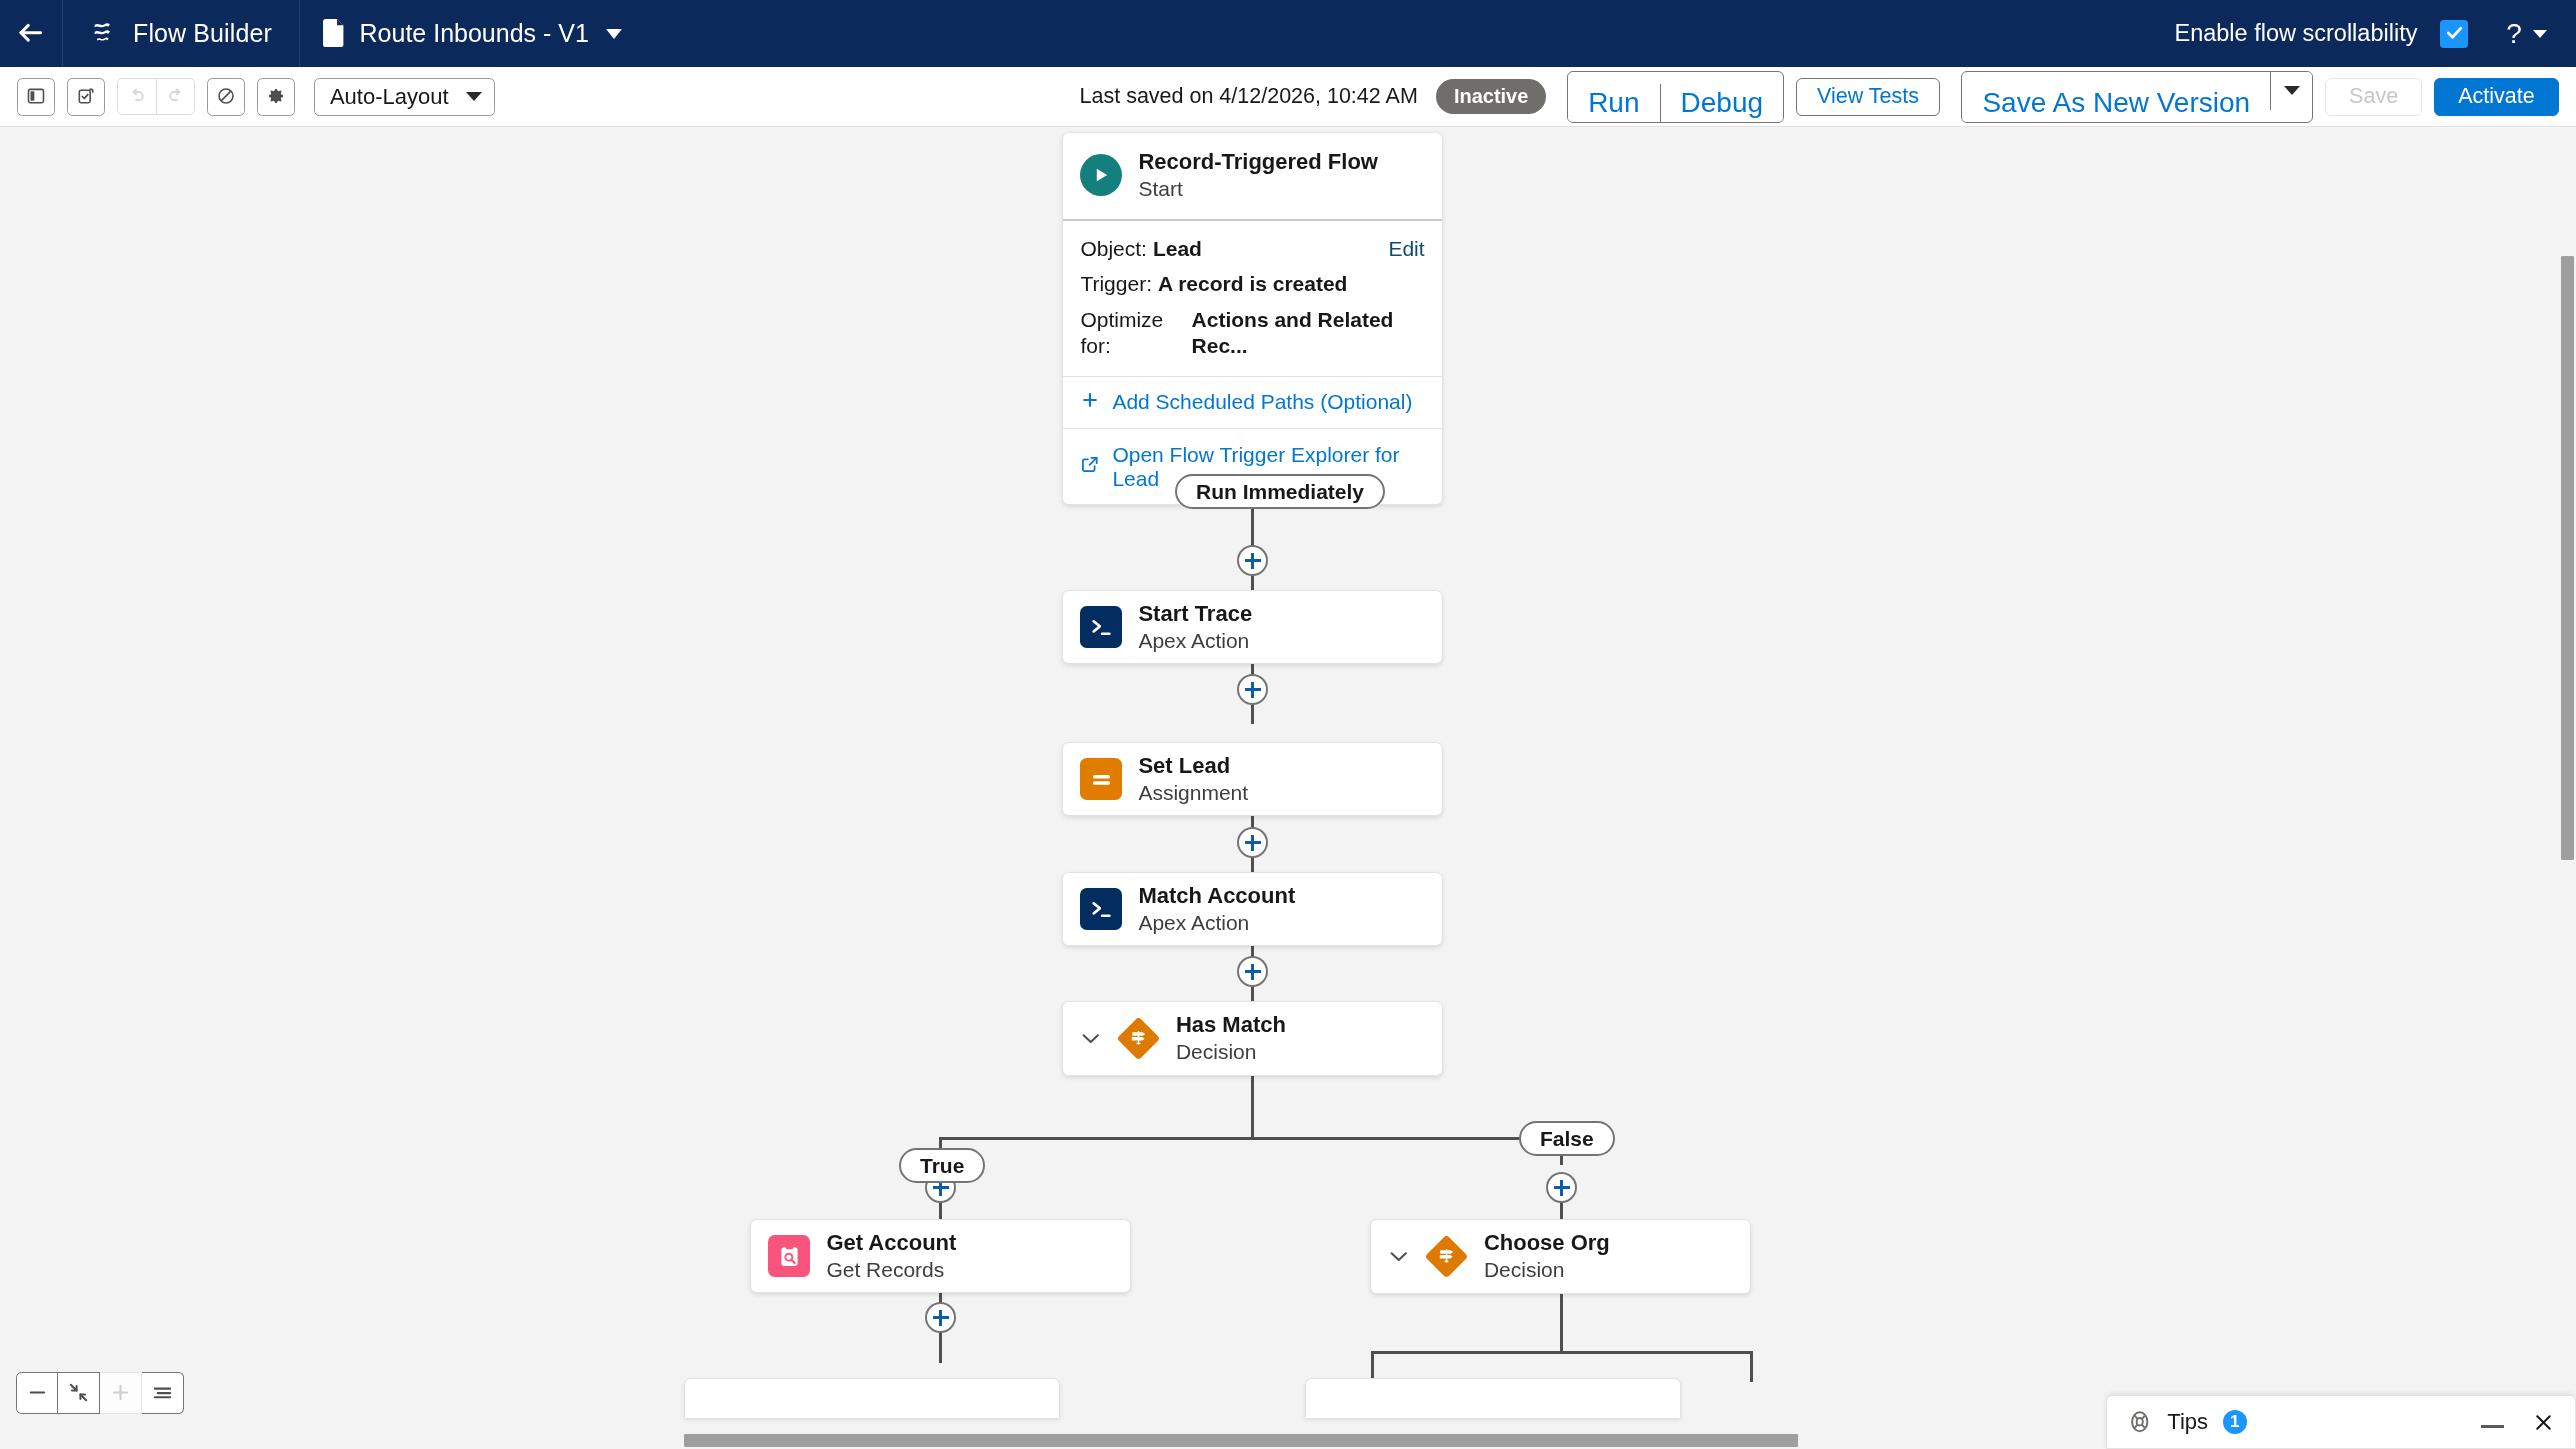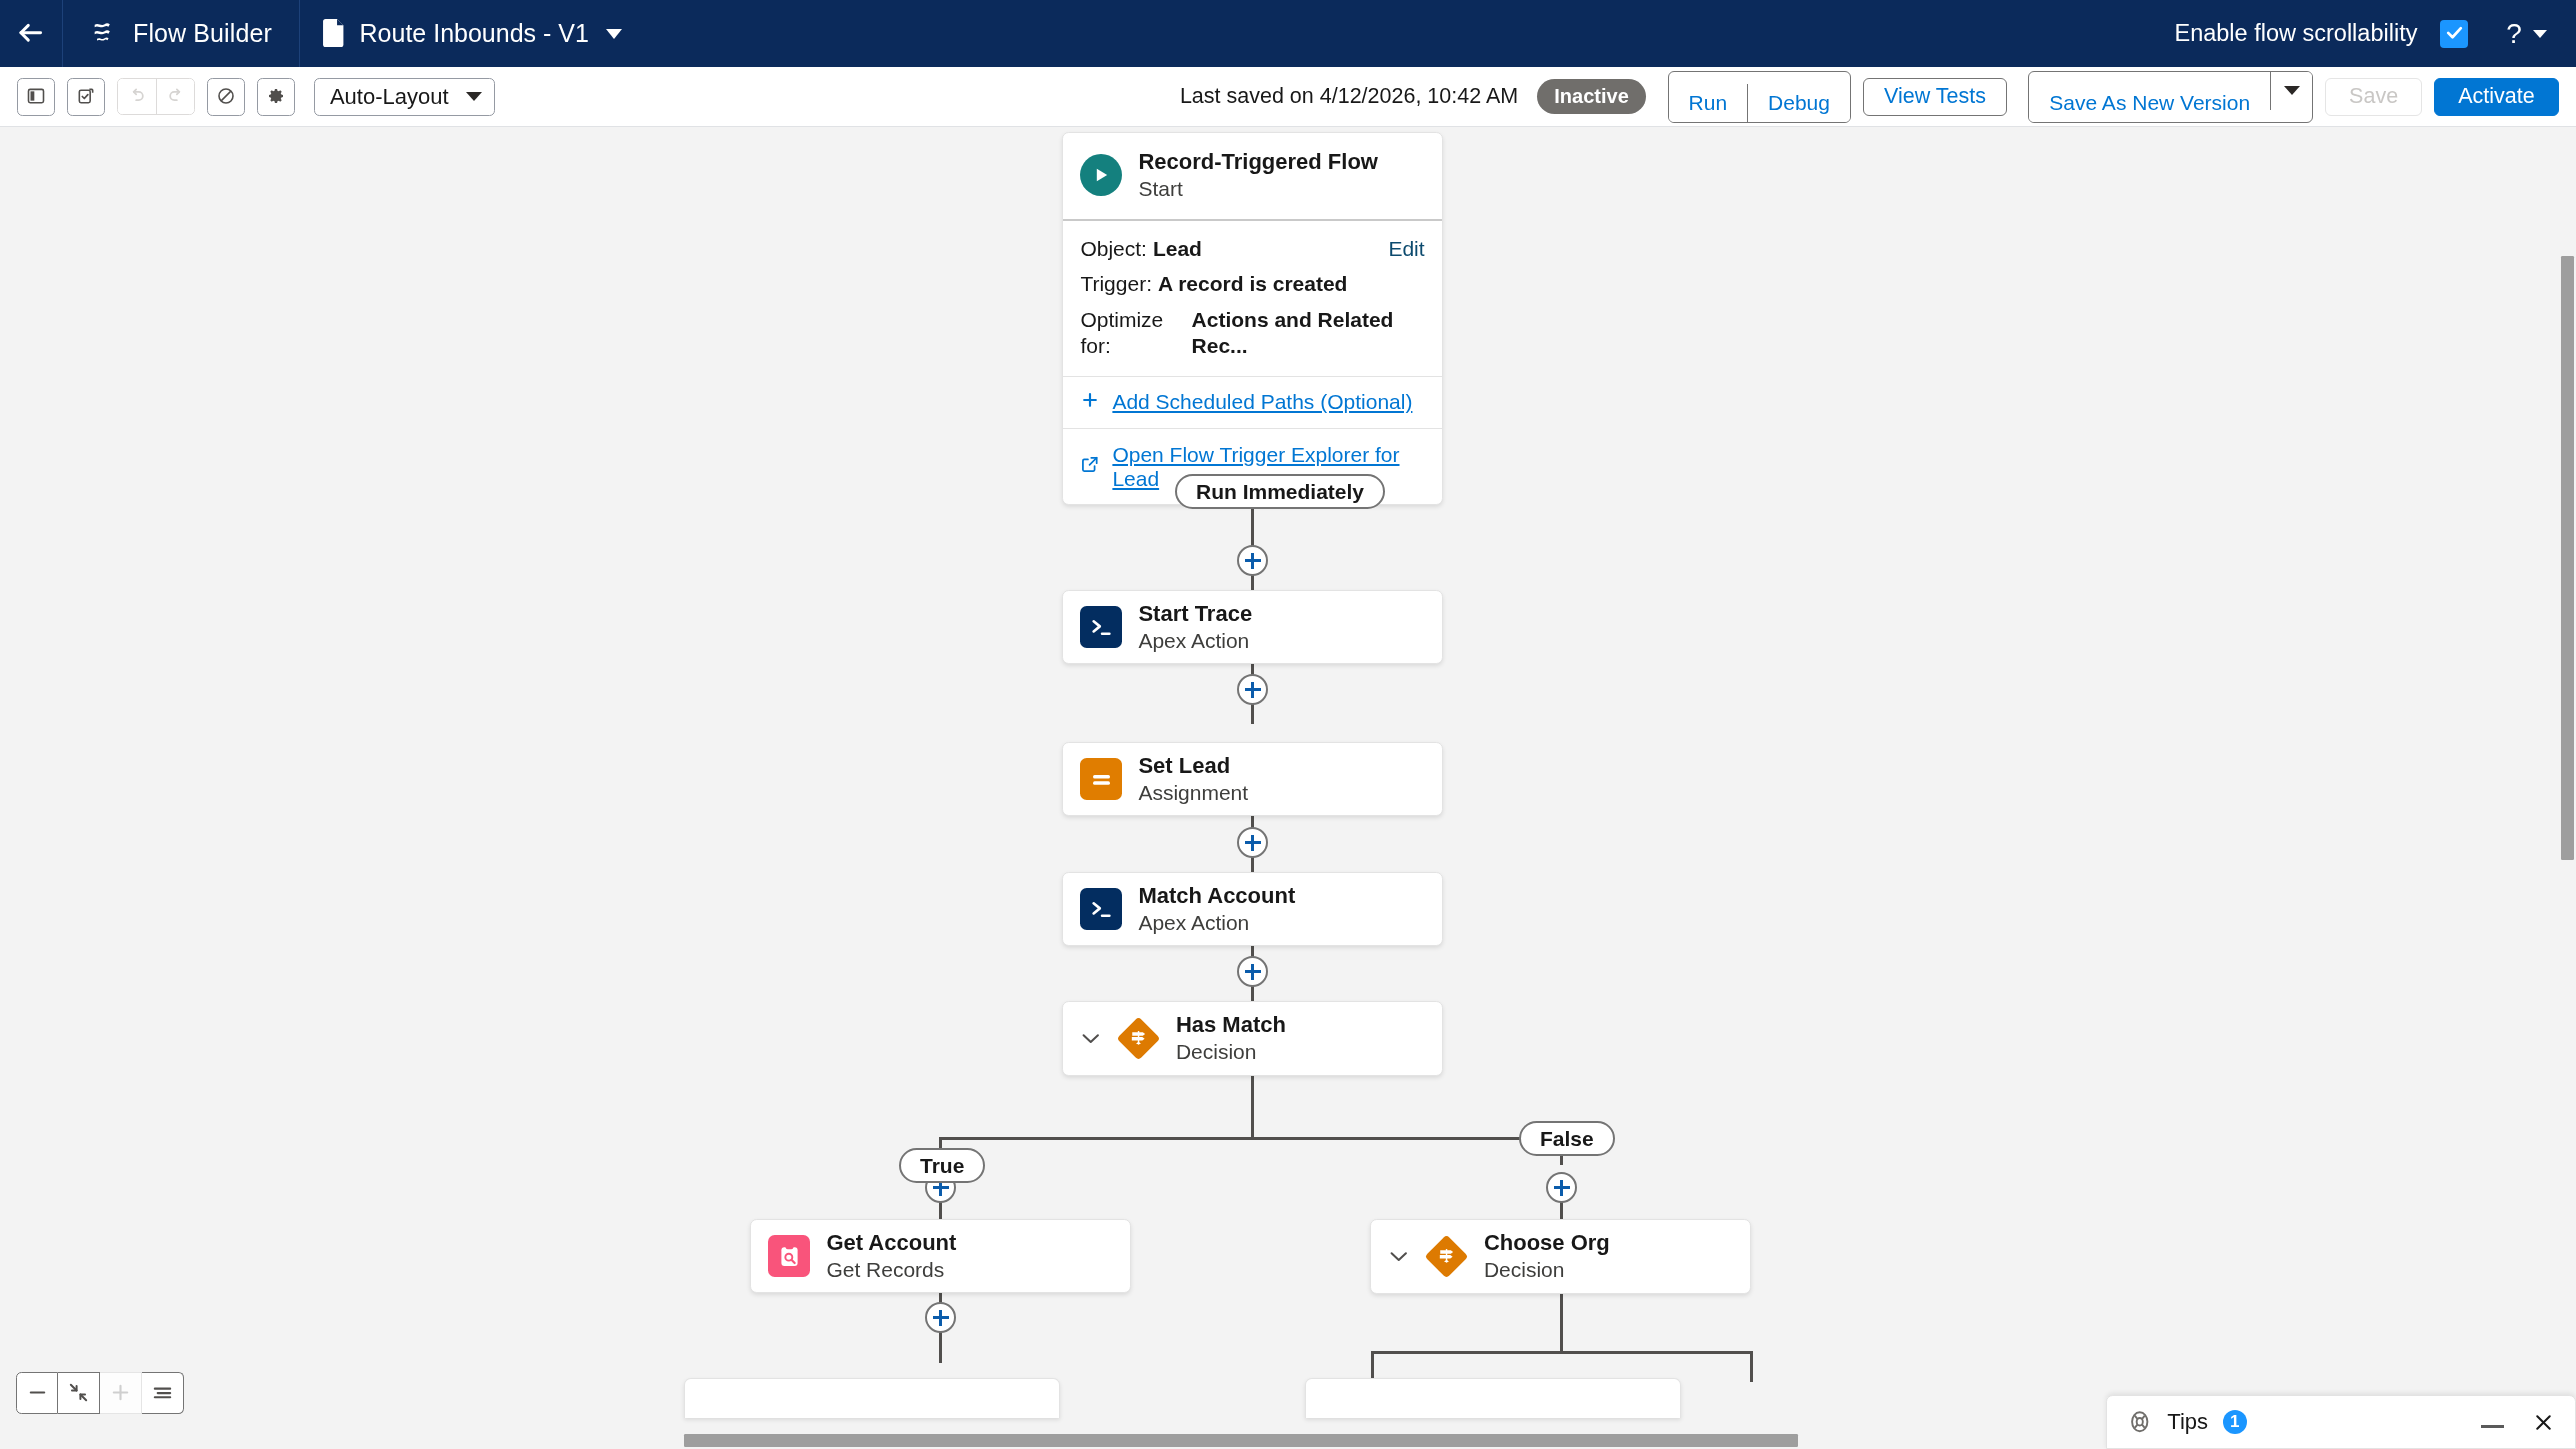--- a/index.html
+++ b/index.html
@@ -122,21 +122,21 @@
     font-size: 20px; font-weight: bold;
     border-radius: 20px; padding: 6px 17.4px;
     margin-left: 6.7px;
   }
   .tb-split {
     display: flex; border: 1.3px solid #747474; border-radius: 6px;
     overflow: hidden; margin-left: 9.4px;
   }
   .tb-split-btn {
     height: 38px; background: #ffffff; border: none;
-    padding: 0 20px; font-size: 21px; color: #0176d3;
+    padding: 0 20px; font-size: 28px; color: #0176d3;
     display: flex; align-items: center; cursor: pointer;
     font-family: "Liberation Sans", sans-serif; white-space: nowrap; margin-top: 12px;
   }
   .tb-split-btn + .tb-split-btn { border-left: 1.3px solid #747474; }
   .tb-single {
     height: 38px; background: #ffffff;
     border: 1.3px solid #747474; border-radius: 6px;
     padding: 0 20px; font-size: 21.5px; color: #0176d3;
     display: flex; align-items: center; cursor: pointer;
     font-family: "Liberation Sans", sans-serif; white-space: nowrap;
@@ -275,21 +275,21 @@
   .start-line:last-child { margin-bottom: 2.7px; }
   .start-line .lbl { margin-right: 6px; }
   .start-line .val { font-weight: bold; }
   .start-edit {
     margin-left: auto; color: #0c4a6e; font-size: 21px;
     cursor: pointer;
   }
   .start-action {
     display: flex; align-items: center; gap: 12px;
     padding: 13.4px 17.4px; border-top: 1.3px solid #e3e3e3;
-    color: #0176d3; font-size: 21px; cursor: pointer; text-decoration: underline;
+    color: #0176d3; font-size: 21px; cursor: pointer;
   }
   .start-action svg { width: 20px; height: 20px; flex: 0 0 20px; }
 
   
   .zoom-controls {
     position: absolute; left: 16px; bottom: 35px;
     display: flex; border-radius: 5.4px; z-index: 20;
   }
   .zc-btn {
     width: 42px; height: 42px;

